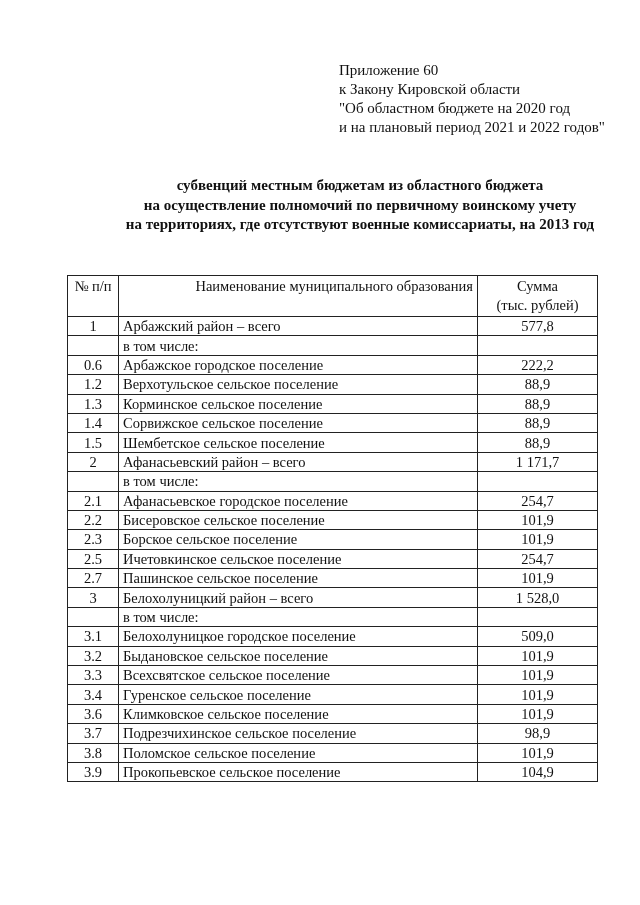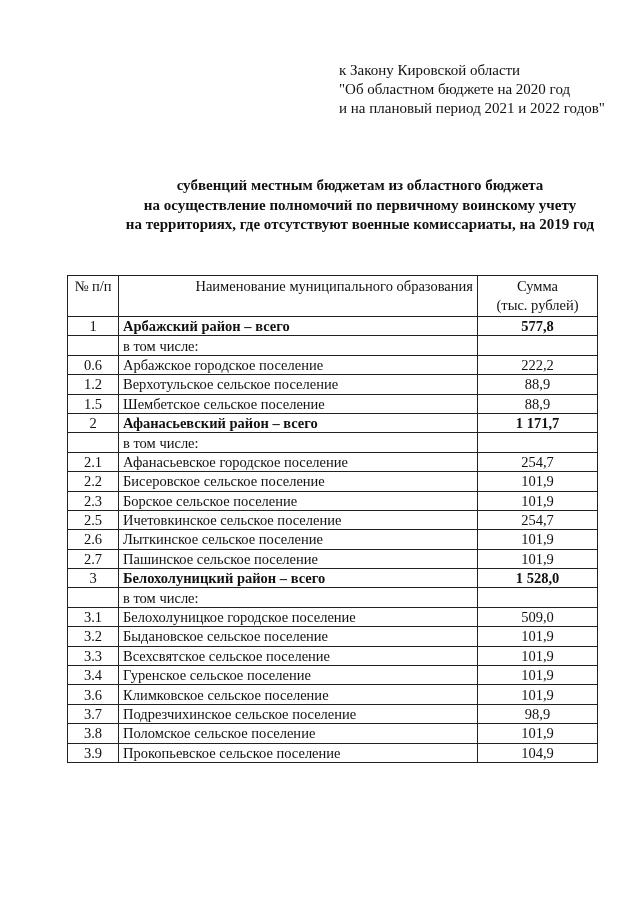--- a/index.html
+++ b/index.html
@@ -58,36 +58,37 @@
     table.grid th {
       height: 39px;
       vertical-align: top;
       padding-top: 1px;
       line-height: 19px;
     }
     .c-num { width: 42px; text-align: center; }
     .c-name { width: 350px; text-align: left; }
     .c-sum { width: 111px; text-align: center; }
     table.grid th.c-name { text-align: right; }
-    tr.district td.c-name, tr.district td.c-sum { font-weight: bold; }
+    tr.district td.c-name, tr.district td.c-sum { font-weight: normal; }
     td.c-name { padding-left: 3px; }
   </style>
 </head>
 <body>
 
 <div class="appendix">
+  <div>Приложение 60</div>
   <div>к Закону Кировской области</div>
   <div>"Об областном бюджете на 2020 год</div>
   <div>и на плановый период 2021 и 2022 годов"</div>
 </div>
 
 <div class="title">
   <div class="t2">субвенций местным бюджетам из областного бюджета</div>
   <div class="t3">на осуществление полномочий по первичному воинскому учету</div>
-  <div class="t4">на территориях, где отсутствуют военные комиссариаты, на 2019 год</div>
+  <div class="t4">на территориях, где отсутствуют военные комиссариаты, на 2013 год</div>
 </div>
 
 <table class="grid">
   <thead>
     <tr>
       <th class="c-num">№ п/п</th>
       <th class="c-name">Наименование муниципального образования</th>
       <th class="c-sum">
         <div>Сумма</div>
         <div>(тыс. рублей)</div>
@@ -109,20 +110,30 @@
         <td class="c-num">0.6</td>
         <td class="c-name">Арбажское городское поселение</td>
         <td class="c-sum">222,2</td>
       </tr>
       <tr class="item">
         <td class="c-num">1.2</td>
         <td class="c-name">Верхотульское сельское поселение</td>
         <td class="c-sum">88,9</td>
       </tr>
       <tr class="item">
+        <td class="c-num">1.3</td>
+        <td class="c-name">Корминское сельское поселение</td>
+        <td class="c-sum">88,9</td>
+      </tr>
+      <tr class="item">
+        <td class="c-num">1.4</td>
+        <td class="c-name">Сорвижское сельское поселение</td>
+        <td class="c-sum">88,9</td>
+      </tr>
+      <tr class="item">
         <td class="c-num">1.5</td>
         <td class="c-name">Шембетское сельское поселение</td>
         <td class="c-sum">88,9</td>
       </tr>
       <tr class="district">
         <td class="c-num">2</td>
         <td class="c-name">Афанасьевский район – всего</td>
         <td class="c-sum">1 171,7</td>
       </tr>
       <tr class="sub">
@@ -144,25 +155,20 @@
         <td class="c-num">2.3</td>
         <td class="c-name">Борское сельское поселение</td>
         <td class="c-sum">101,9</td>
       </tr>
       <tr class="item">
         <td class="c-num">2.5</td>
         <td class="c-name">Ичетовкинское сельское поселение</td>
         <td class="c-sum">254,7</td>
       </tr>
       <tr class="item">
-        <td class="c-num">2.6</td>
-        <td class="c-name">Лыткинское сельское поселение</td>
-        <td class="c-sum">101,9</td>
-      </tr>
-      <tr class="item">
         <td class="c-num">2.7</td>
         <td class="c-name">Пашинское сельское поселение</td>
         <td class="c-sum">101,9</td>
       </tr>
       <tr class="district">
         <td class="c-num">3</td>
         <td class="c-name">Белохолуницкий район – всего</td>
         <td class="c-sum">1 528,0</td>
       </tr>
       <tr class="sub">

